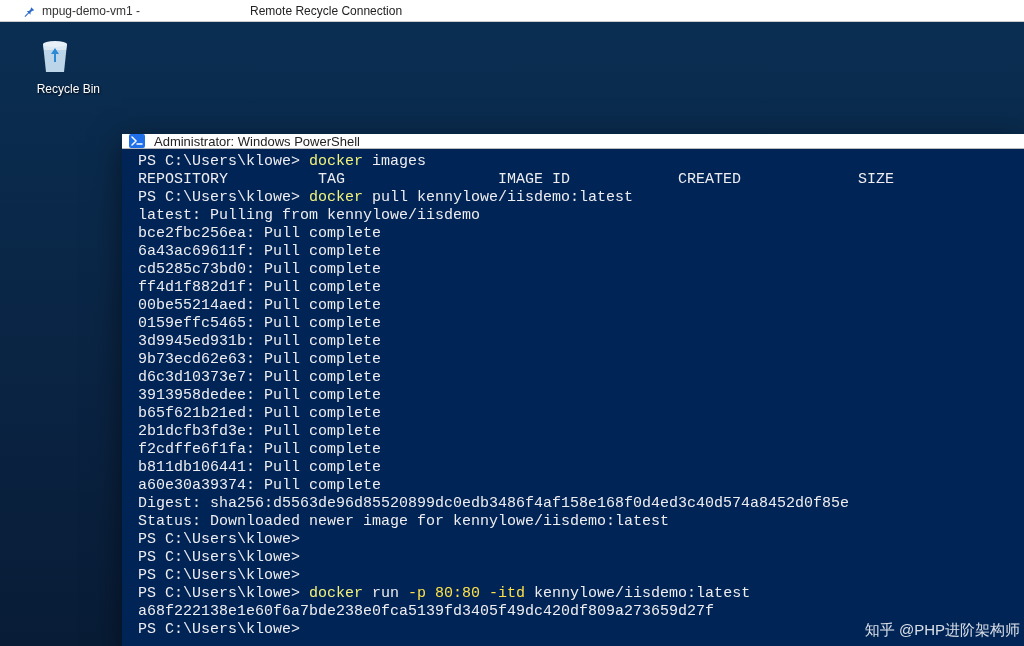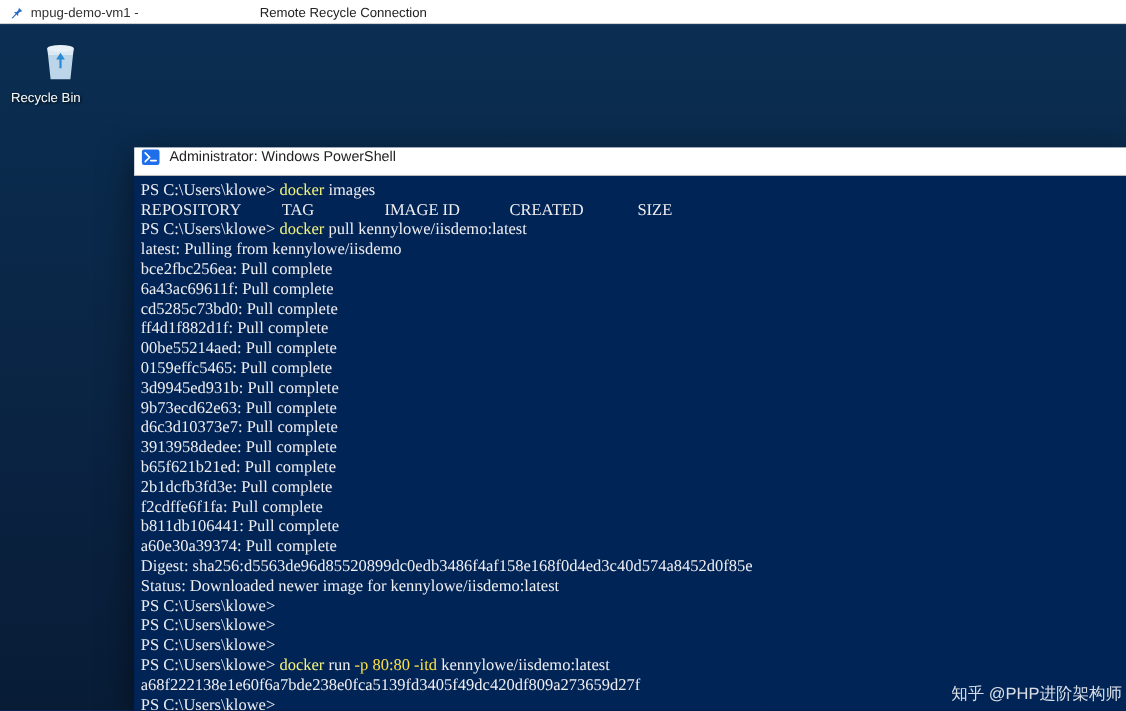--- a/index.html
+++ b/index.html
@@ -13,82 +13,83 @@
   }
   
   .rdp-bar {
     width: 100%;
     height: 22px;
     background: #fff;
     display: flex;
     align-items: center;
     font-size: 12px;
     color: #333;
-    padding-left: 8px;
+    padding-left: 22px;
     border-bottom: 1px solid #ccc;
   }
   .rdp-bar .pin {
     width: 14px; height: 14px; margin-right: 6px;
     display: inline-flex; align-items: center; justify-content: center;
   }
   .rdp-bar .host { font-weight: 400; }
   .rdp-bar .spacer { flex: 0 0 110px; }
   .rdp-bar .title2 { color: #222; }
 
   
   .desktop {
     position: absolute;
     top: 22px; left: 0; right: 0; bottom: 0;
     background: linear-gradient(180deg,#0a2e52 0%,#0a2342 60%,#081c36 100%);
   }
   .icon-wrap {
     position: absolute;
     top: 8px; left: 10px;
     width: 90px;
-    text-align: left;
+    text-align: right;
     color: #fff;
     font-size: 12px;
     text-shadow: 1px 1px 2px rgba(0,0,0,.8);
     cursor: pointer;
   }
   .recycle-svg { width: 48px; height: 48px; margin: 0 auto 4px; display:block;}
   
   
   .ps-window {
     position: absolute;
     top: 112px;
     left: 122px;
     right: 0;
     bottom: 0;
     background: #012456;
     box-shadow: 0 8px 30px rgba(0,0,0,.5);
     display: flex;
     flex-direction: column;
   }
   .ps-titlebar {
-    height: 26px;
+    height: 15px;
     background: #fff;
     display: flex;
+    align-items: center;
     padding: 0 6px;
     font-size: 13px;
     color: #222;
     border-bottom: 1px solid #bbb;
   }
   .ps-icon {
     width: 18px; height: 18px; margin-right: 8px;
     display:inline-flex;align-items:center;justify-content:center;
   }
   .ps-body {
     flex: 1;
     background: #012456;
     color: #eeedf0;
-    font-family: Liberation Serif, serif;
+    font-family: Liberation Mono, monospace;
     font-size: 15px;
     line-height: 1.2;
-    padding: 4px 6px;
+    padding: 4px 16px;
     white-space: pre;
     overflow: hidden;
   }
   .ps-body .y { color: #f2f27a; }
   .ps-body .g { color: #fde047; }
   .watermark {
     position: absolute;
     right: 4px;
     bottom: 6px;
     color: rgba(255,255,255,.85);

